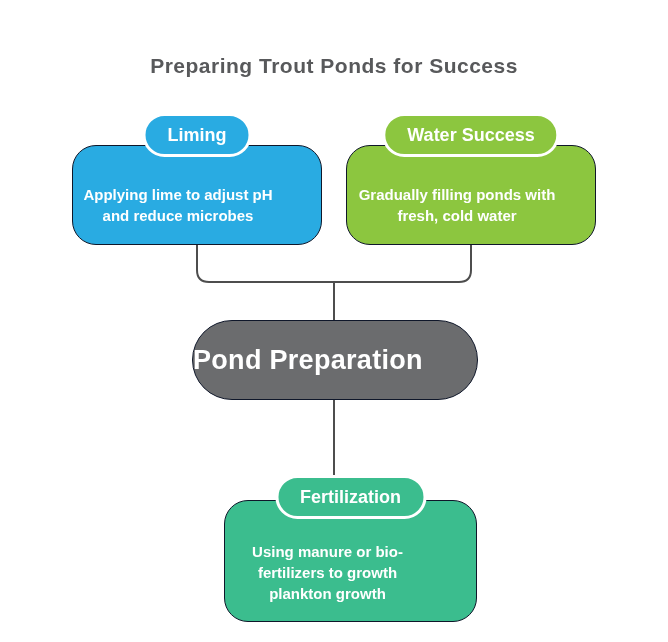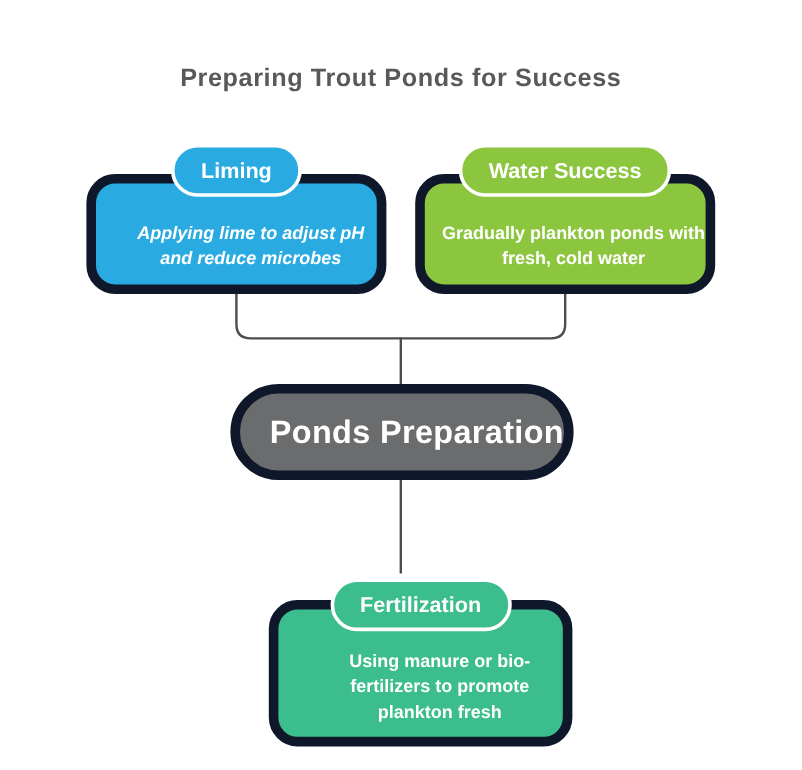--- a/index.html
+++ b/index.html
@@ -36,26 +36,26 @@
     position:absolute;top:0;left:0;width:668px;height:642px;
   }
   svg.connectors path{
     fill:none;
     stroke:var(--color-connector);
     stroke-width:2;
     stroke-linecap:round;
   }
   .node{
     position:absolute;
-    border:8px solid #0f172a;
+    border:1px solid #0f172a;
     border-radius:24px;
     color:var(--color-node-text);
     display:flex;
     align-items:center;
-    justify-content:flex-end;
+    justify-content:flex-start;
     text-align:center;
   }
   .node .badge{
     position:absolute;
     left:50%;
     transform:translateX(-50%);
     border:3px solid #fff;
     border-radius:28px;
     padding:10px 22px;
     font-size:18px;
@@ -67,21 +67,21 @@
   .node .body{
     font-size:15px;
     font-weight:700;
     line-height:21px;
   }
   .node-liming{
     left:72px;top:145px;width:250px;height:100px;
     background:var(--color-liming);
   }
   .node-liming .badge{top:-33px;background:var(--color-liming);}
-  .node-liming .body{padding-top:20px;width:210px;font-style:italic;}
+  .node-liming .body{padding-top:20px;width:210px;}
 
   .node-water{
     left:346px;top:145px;width:250px;height:100px;
     background:var(--color-water-filling);
   }
   .node-water .badge{top:-33px;background:var(--color-water-filling);}
   .node-water .body{padding-top:20px;width:220px;}
 
   .node-pond{
     left:192px;top:320px;width:286px;height:80px;
@@ -113,25 +113,25 @@
     <path d="M334 400 L334 477"></path>
   </svg>
 
   <div class="node node-liming">
     <div class="badge">Liming</div>
     <div class="body">Applying lime to adjust pH and reduce microbes</div>
   </div>
 
   <div class="node node-water">
     <div class="badge">Water Success</div>
-    <div class="body">Gradually plankton ponds with fresh, cold water</div>
+    <div class="body">Gradually filling ponds with fresh, cold water</div>
   </div>
 
   <div class="node node-pond">
-    <div class="pill-label">Ponds Preparation</div>
+    <div class="pill-label">Pond Preparation</div>
   </div>
 
   <div class="node node-fert">
     <div class="badge">Fertilization</div>
-    <div class="body">Using manure or bio-fertilizers to promote plankton fresh</div>
+    <div class="body">Using manure or bio-fertilizers to growth plankton growth</div>
   </div>
 
 </div>
 
 </body></html>

